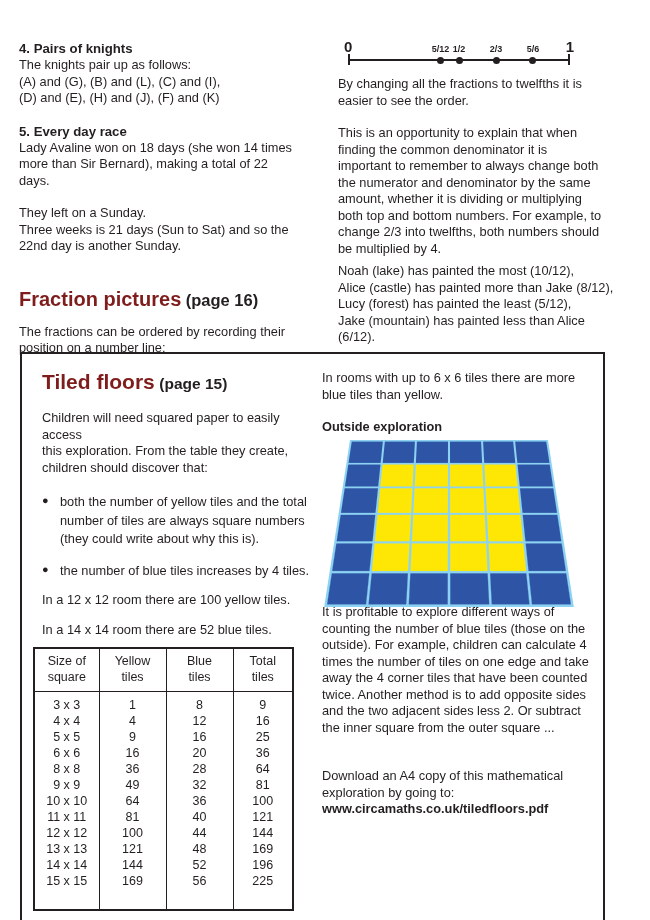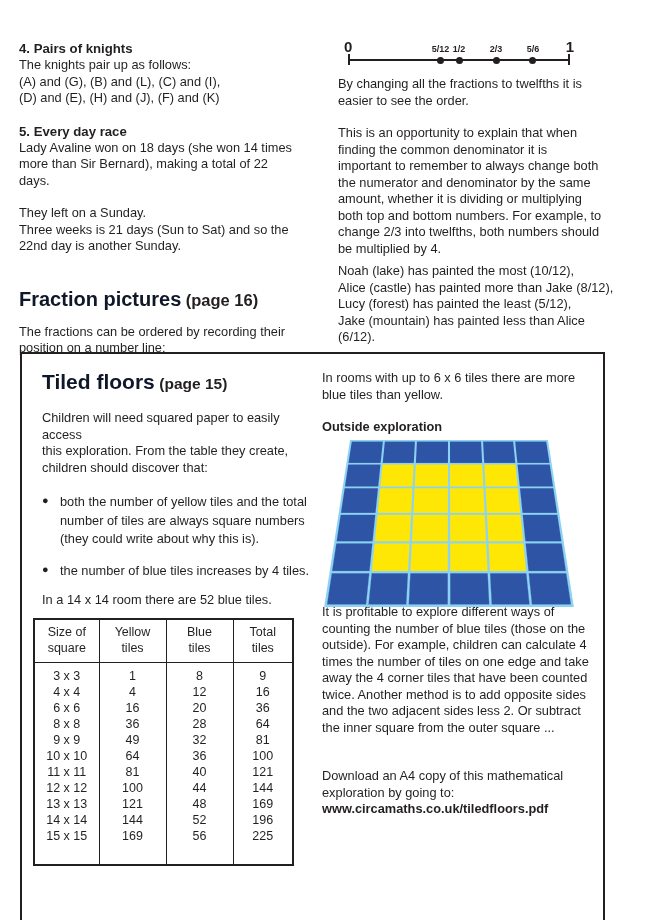--- a/index.html
+++ b/index.html
@@ -10,21 +10,21 @@
   .txt{font-size:12.8px;line-height:16.5px;white-space:pre-line;}
   .sec-title{font-size:13.2px;font-weight:bold;line-height:17px;}
   .para{margin:0 0 16px 0;}
 
   
   #left-top{position:absolute;left:19px;top:40px;width:306px;}
   #right-top{position:absolute;left:338px;top:34px;width:302px;}
 
   
   .red-head{white-space:nowrap;}
-  .red-head .red{color:#0f172a;font-weight:bold;}
+  .red-head .red{color:#7f1d1d;font-weight:bold;}
   .red-head .pref{color:#231f20;font-weight:bold;}
   #fraction-head{margin-top:33px;margin-bottom:13px;}
   #fraction-head .red{font-size:20px;}
   #fraction-head .pref{font-size:16.5px;}
 
   
   .numline{position:relative;height:30px;margin:4px 0 8px 10px;width:222px;}
   .nl-line{position:absolute;left:0;right:0;top:21px;height:1.6px;background:#231f20;}
   .nl-tick{position:absolute;top:16px;width:1.8px;height:11px;background:#231f20;}
   .nl-tick.left{left:0;}
@@ -154,20 +154,21 @@
         <span class="dot">●</span>
         <span class="txt">both the number of yellow tiles and the total
 number of tiles are always square numbers
 (they could write about why this is).</span>
       </div>
       <div class="bullet">
         <span class="dot">●</span>
         <span class="txt">the number of blue tiles increases by 4 tiles.</span>
       </div>
 
+      <div class="txt fact">In a 12 x 12 room there are 100 yellow tiles.</div>
       <div class="txt fact">In a 14 x 14 room there are 52 blue tiles.</div>
 
       <table class="tiles">
         <colgroup>
             <col class="c1">
             <col class="c2">
             <col class="c3">
             <col class="c4">
           </colgroup>
         <thead>
@@ -187,20 +188,26 @@
               <td>3 x 3</td>
               <td>1</td>
               <td>8</td>
               <td>9</td>
             </tr>
             <tr>
               <td>4 x 4</td>
               <td>4</td>
               <td>12</td>
               <td>16</td>
+            </tr>
+            <tr>
+              <td>5 x 5</td>
+              <td>9</td>
+              <td>16</td>
+              <td>25</td>
             </tr>
             <tr>
               <td>6 x 6</td>
               <td>16</td>
               <td>20</td>
               <td>36</td>
             </tr>
             <tr>
               <td>8 x 8</td>
               <td>36</td>

